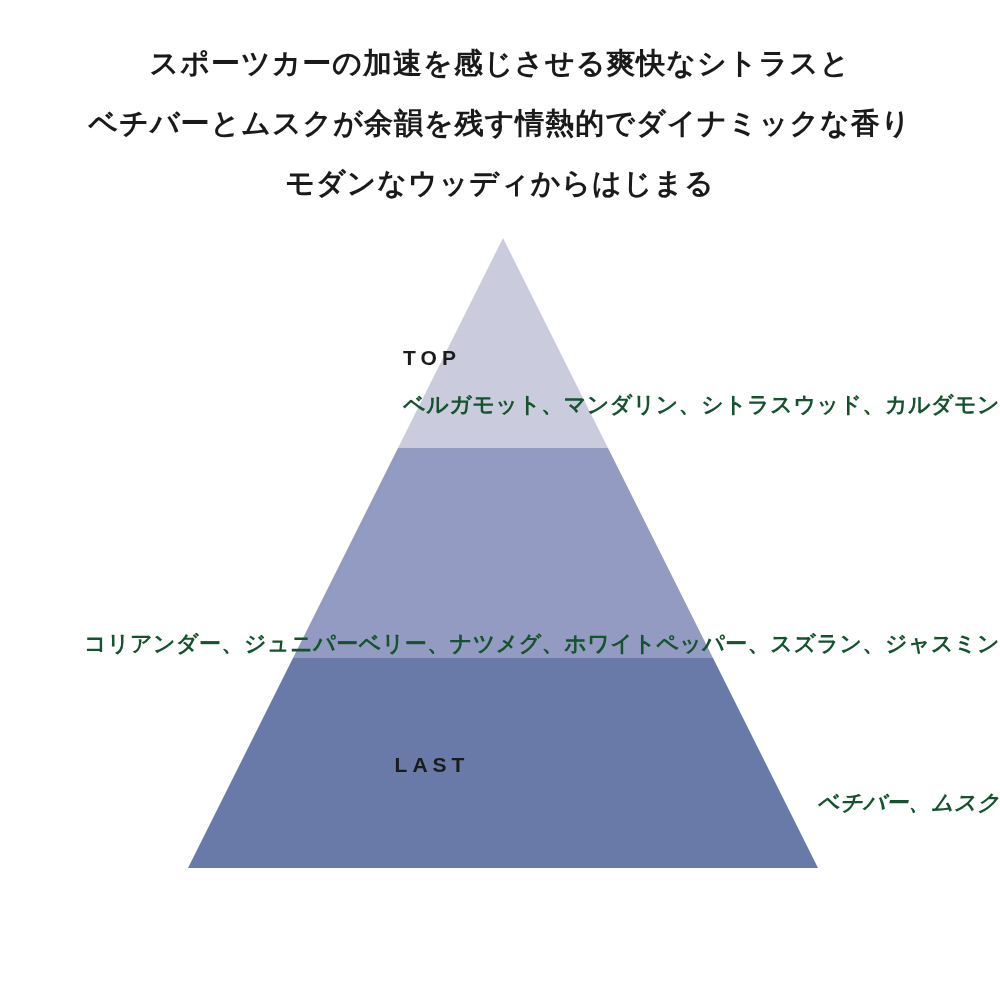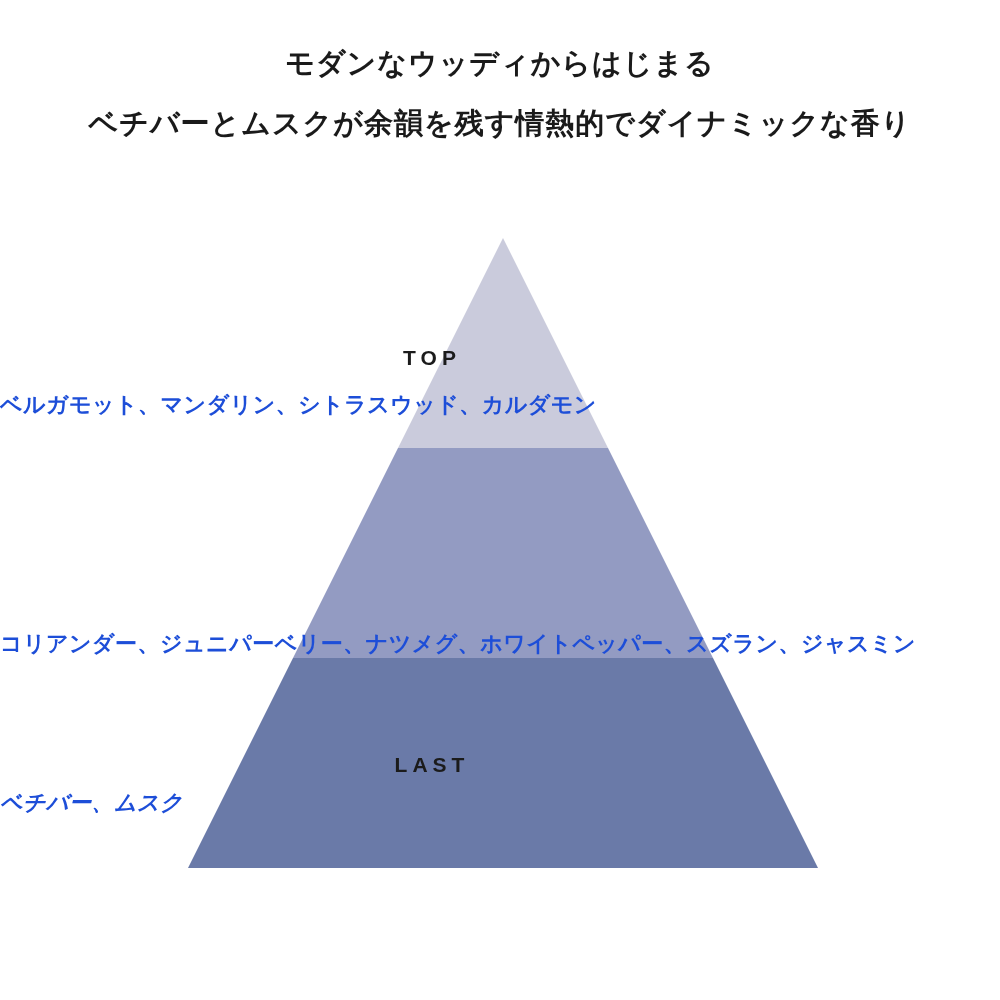--- a/index.html
+++ b/index.html
@@ -49,43 +49,44 @@
     color: #1b1b1b;
     font-size: 21px;
     font-weight: 600;
     letter-spacing: 5px;
     line-height: 26px;
     white-space: nowrap;
   }
   .tier-notes {
     position: absolute;
     left: 0; width: 1000px;
-    text-align: left;
-    color: #1d4ed8;
+    text-align: right;
+    color: #14532d;
     font-size: 22px;
     font-weight: 700;
     letter-spacing: 0.5px;
     line-height: 24px;
     white-space: nowrap;
   }
   .top-label    { top: 345px; }
   .top-notes    { top: 393px; }
   .middle-label { top: 546px; }
   .middle-notes { top: 632px; }
   .last-label   { top: 752px; }
   .last-notes   { top: 791px; font-style: italic; }
 </style>
 </head>
 <body>
 
 <div class="canvas">
 
   <div class="heading">
+    <div class="heading-line">スポーツカーの加速を感じさせる爽快なシトラスと</div>
+    <div class="heading-line">ベチバーとムスクが余韻を残す情熱的でダイナミックな香り</div>
     <div class="heading-line">モダンなウッディからはじまる</div>
-    <div class="heading-line">ベチバーとムスクが余韻を残す情熱的でダイナミックな香り</div>
   </div>
 
   <div class="pyramid">
     <div class="pyramid-band" style="background-color: rgb(202, 203, 220);"></div>
     <div class="pyramid-band" style="background-color: rgb(147, 155, 194);"></div>
     <div class="pyramid-band" style="background-color: rgb(106, 122, 168);"></div>
   </div>
 
   <div class="tier-label top-label">TOP</div>
   <div class="tier-notes top-notes">ベルガモット、マンダリン、シトラスウッド、カルダモン</div>

